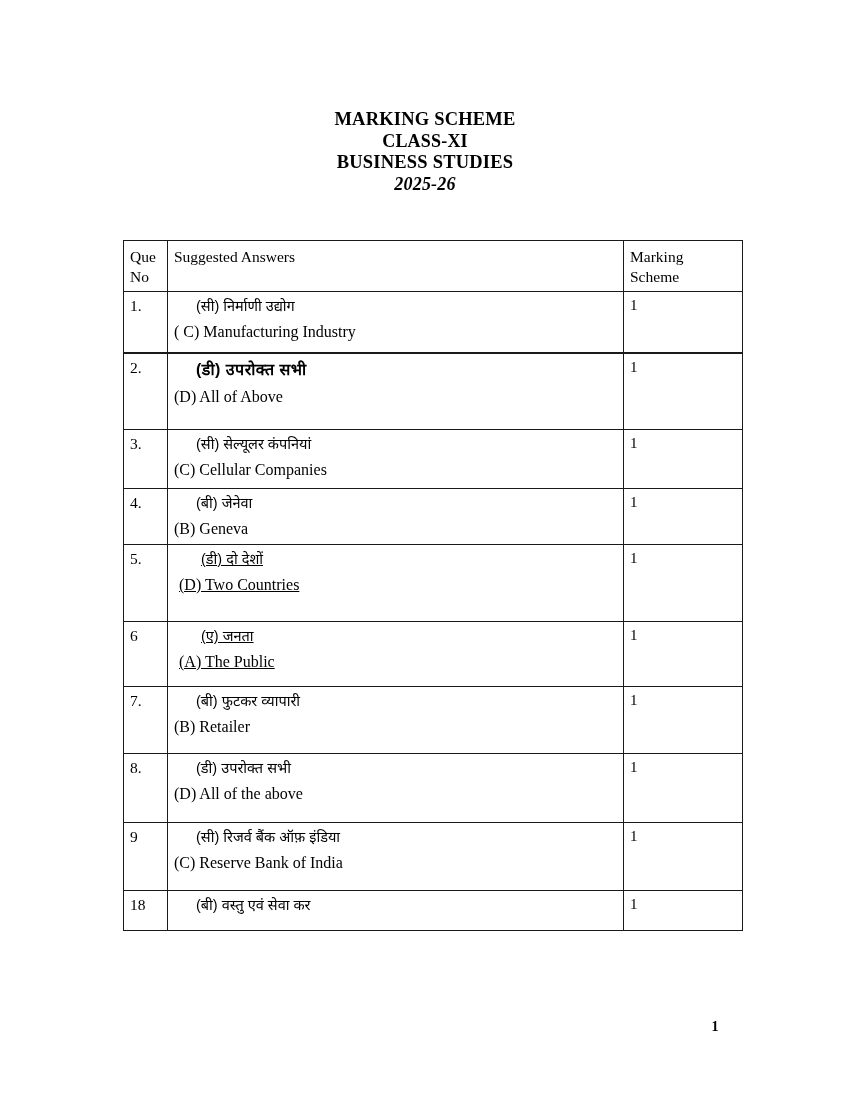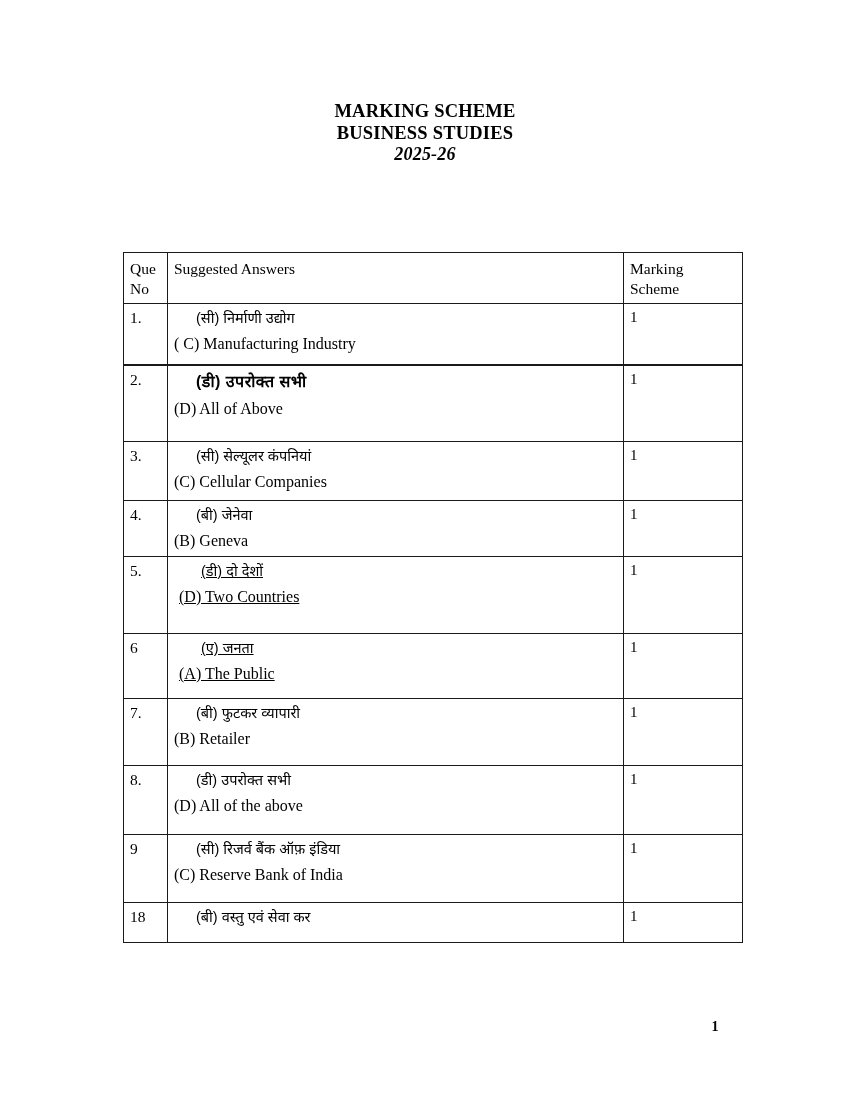--- a/index.html
+++ b/index.html
@@ -20,39 +20,39 @@
     position: absolute;
     inset: 0;
     width: 850px;
     height: 1100px;
   }
 
   
   .doc-header {
     position: absolute;
     left: 0;
-    top: 101px;
+    top: 109px;
     width: 850px;
     text-align: center;
   }
   .doc-header .hline {
     font-weight: bold;
     font-size: 18.5px;
     line-height: 21.5px;
     letter-spacing: 0.2px;
     white-space: nowrap;
   }
   .doc-header .hline.l2 { font-size: 18px; }
   .doc-header .hline.l4 { font-size: 18px; font-style: italic; }
 
   
   .answer-table {
     position: absolute;
     left: 123px;
-    top: 252px;
+    top: 240px;
     width: 613px;
     border-collapse: collapse;
     table-layout: fixed;
   }
   .answer-table td,
   .answer-table th {
     border: 1px solid #1a1a1a;
     vertical-align: top;
     padding: 4px 5px 3px 6px;
     font-size: 15px;
@@ -116,20 +116,21 @@
     font-weight: bold;
   }
 </style>
 </head>
 <body>
 
 <div class="page">
 
   <div class="doc-header">
     <div class="hline l1">MARKING SCHEME</div>
+    <div class="hline l2">CLASS-XI</div>
     <div class="hline l3">BUSINESS STUDIES</div>
     <div class="hline l4">2025-26</div>
   </div>
 
   <table class="answer-table">
     <colgroup>
       <col class="col-que">
       <col class="col-ans">
       <col class="col-mark">
     </colgroup>

